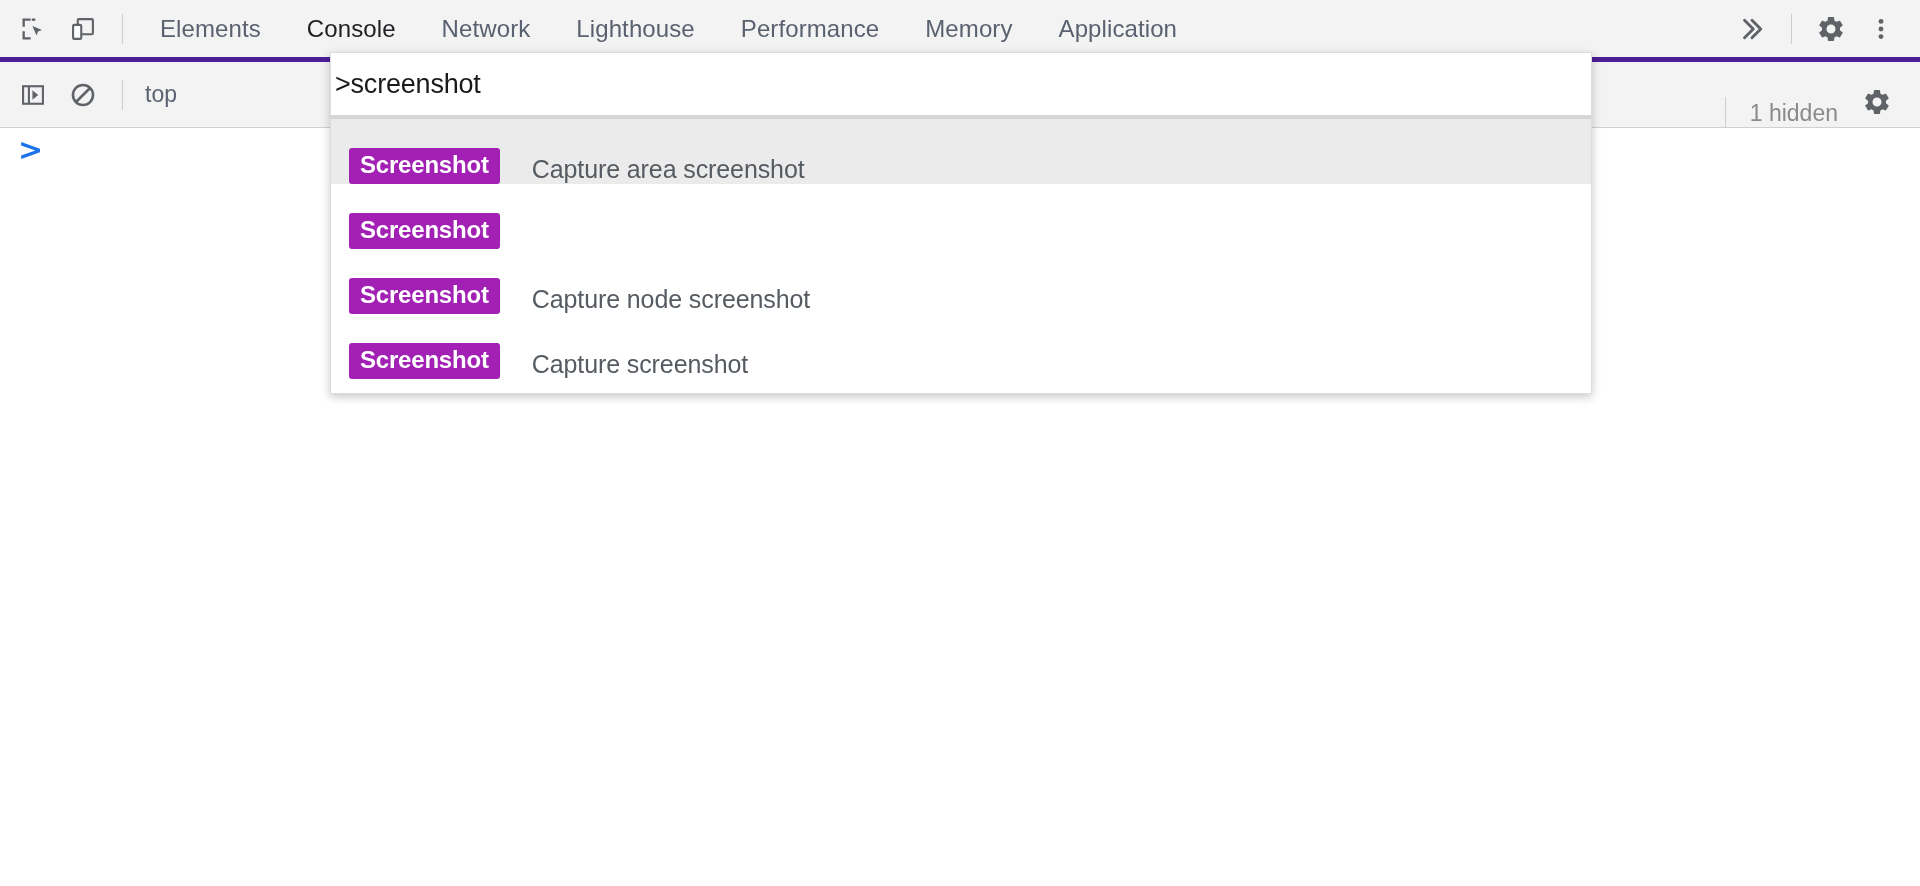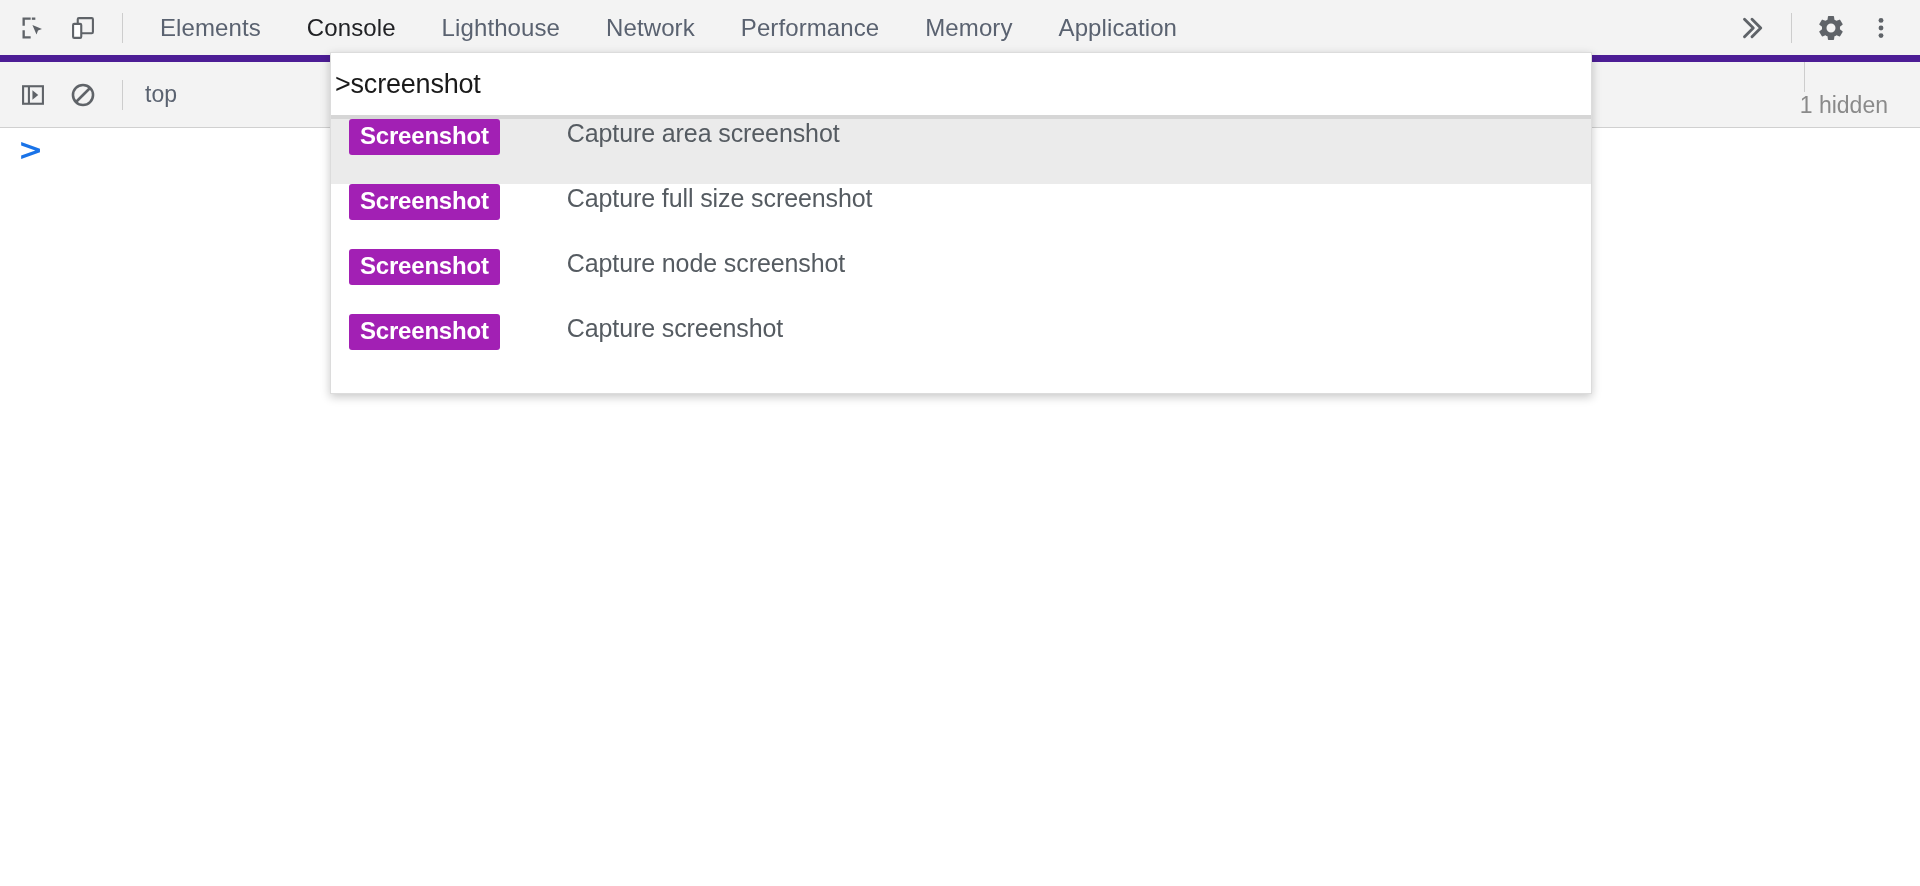--- a/index.html
+++ b/index.html
@@ -18,21 +18,21 @@
     background: #ffffff;
   }
 
   
   .tabbar {
     position: absolute;
     left: 0; top: 0;
     width: 1920px;
     height: 62px;
     background: #f3f3f3;
-    border-bottom: 7px solid #4c1d95;
+    border-bottom: 5px solid #4c1d95;
     display: flex;
     align-items: center;
     padding: 0 8px;
   }
   .icon-btn {
     width: 50px;
     height: 50px;
     display: flex;
     align-items: center;
     justify-content: center;
@@ -90,24 +90,23 @@
   .context-select {
     font-size: 23px;
     color: #5a6270;
     padding: 0 8px;
     cursor: pointer;
     white-space: nowrap;
   }
   .toolbar-right {
     margin-left: auto;
     display: flex;
-    align-items: flex-start;
+    align-items: flex-end;
     height: 100%;
     padding-right: 10px;
-    flex-direction: column;
   }
   .hidden-count {
     font-size: 23px;
     color: #8a8a8a;
     white-space: nowrap;
     padding: 0 14px 0 10px;
   }
 
   
   .console-body {
@@ -163,24 +162,23 @@
     height: 4px;
     background: #d6d6d6;
   }
   .palette-list {
     background: #ffffff;
     padding: 0;
   }
   .palette-item {
     height: 65px;
     display: flex;
-    align-items: flex-start;
+    align-items: flex-end;
     padding: 0 18px;
     cursor: pointer;
-    gap: 35px;
   }
   .palette-item.selected {
     background: #ebebeb;
   }
   .badge {
     background: #a220b4;
     color: #ffffff;
     font-size: 24px;
     font-weight: bold;
     padding: 3px 11px 5px 11px;
@@ -228,24 +226,24 @@
     <div class="vsep"></div>
 
     <div class="tabs">
       <div class="tab">
           <span>Elements</span>
         </div>
       <div class="tab selected">
           <span>Console</span>
         </div>
       <div class="tab">
+          <span>Network</span>
+        </div>
+      <div class="tab">
           <span>Lighthouse</span>
-        </div>
-      <div class="tab">
-          <span>Network</span>
         </div>
       <div class="tab">
           <span>Performance</span>
         </div>
       <div class="tab">
           <span>Memory</span>
         </div>
       <div class="tab">
           <span>Application</span>
         </div>
@@ -315,21 +313,20 @@
     <div class="palette-divider"></div>
     <div class="palette-list">
 
       <div class="palette-item selected">
         <span class="badge">Screenshot</span>
         <span class="item-label">Capture area screenshot</span>
       </div>
 
       <div class="palette-item">
         <span class="badge">Screenshot</span>
-        <span class="item-label">Capture full size screenshot</span>
       </div>
 
       <div class="palette-item">
         <span class="badge">Screenshot</span>
         <span class="item-label">Capture node screenshot</span>
       </div>
 
       <div class="palette-item">
         <span class="badge">Screenshot</span>
         <span class="item-label">Capture screenshot</span>

